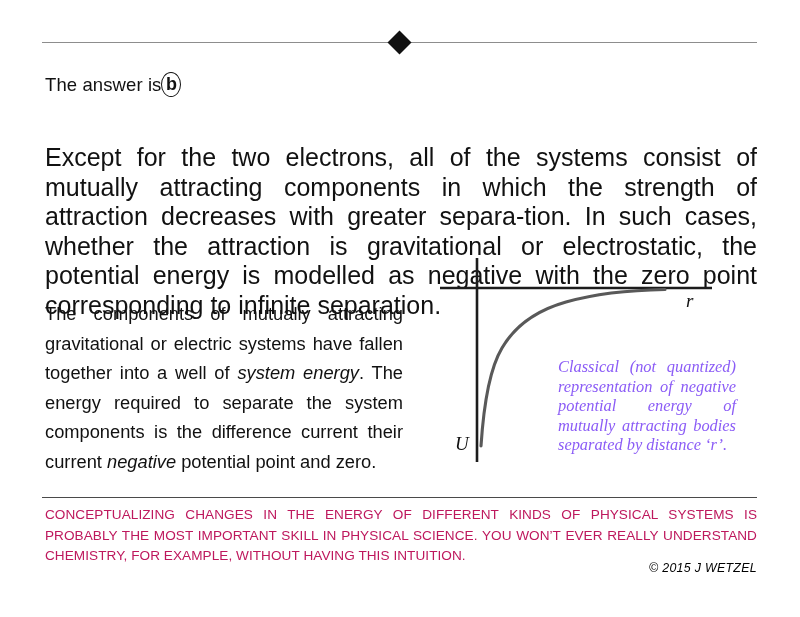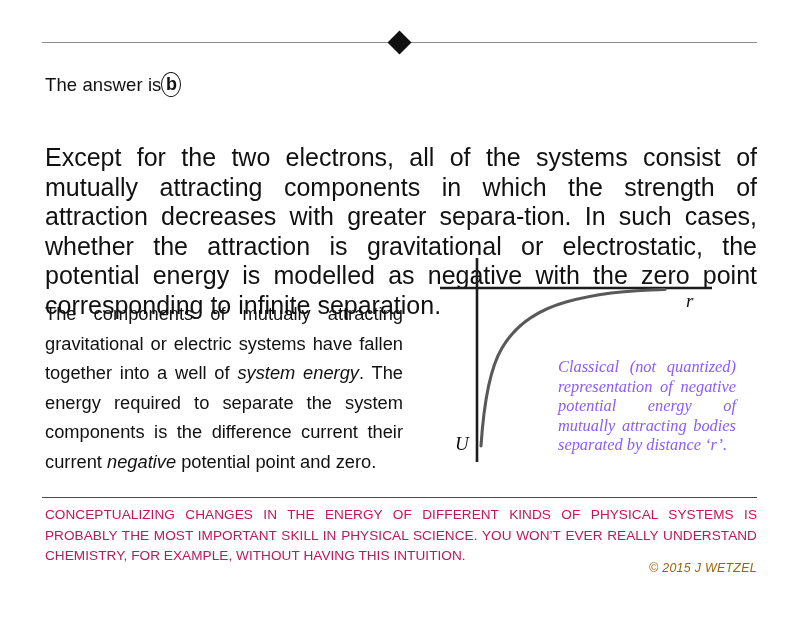--- a/index.html
+++ b/index.html
@@ -152,21 +152,21 @@
     color: #be185d;
   }
   .copyright {
     position: absolute;
     left: 45px;
     top: 561px;
     width: 712px;
     text-align: right;
     font-size: 12.4px;
     font-style: italic;
-    color: #a16207;
+    color: #000000;
     letter-spacing: 0.3px;
   }
 </style>
 </head>
 <body>
 
 <div class="page">
 
   <div class="top-rule"></div>
   <div class="diamond"></div>

